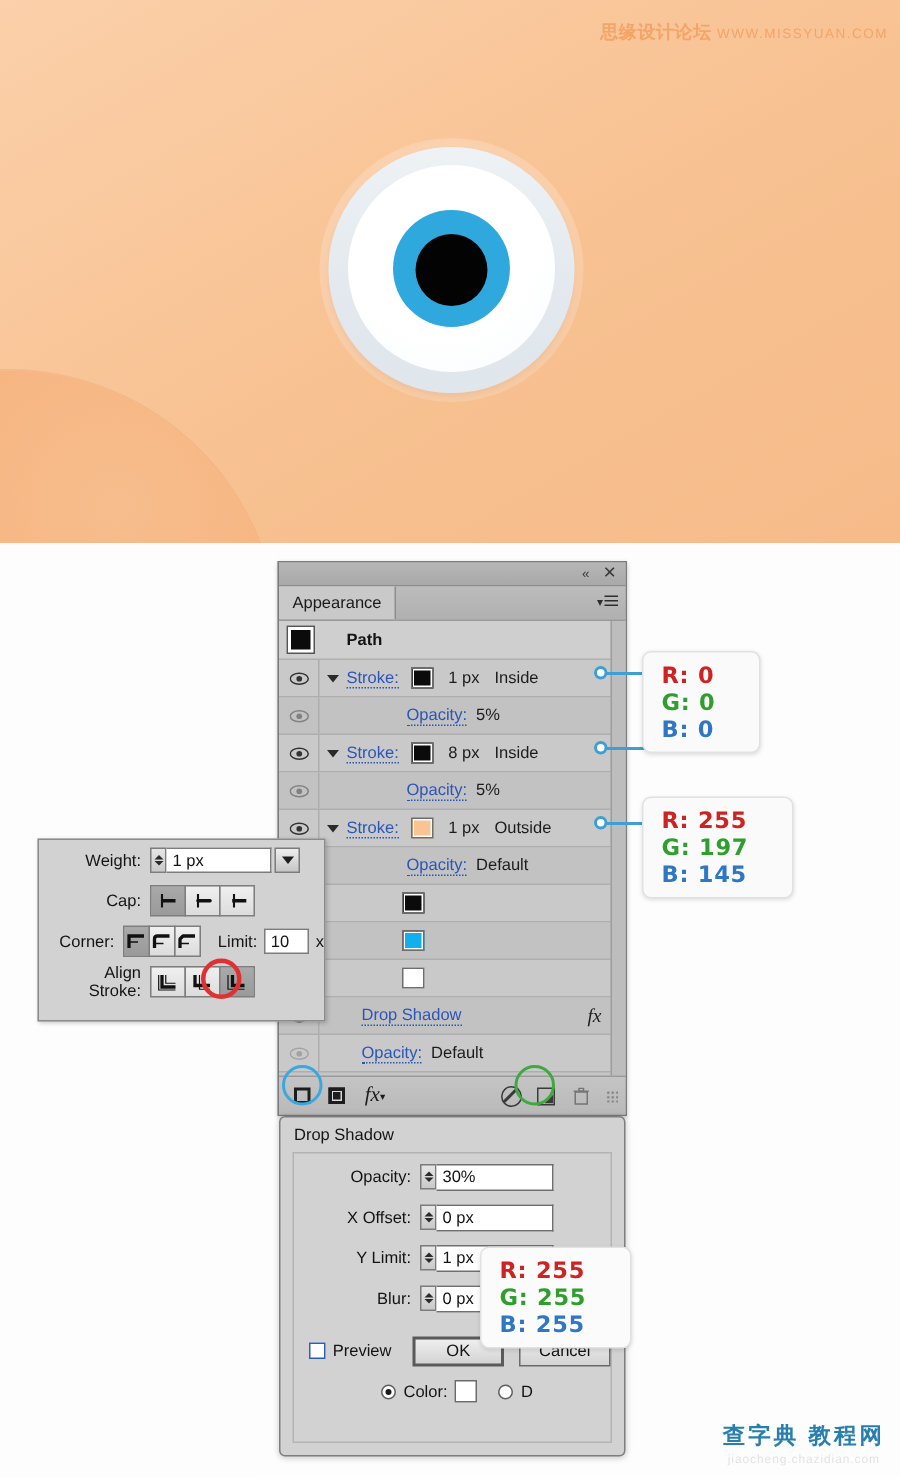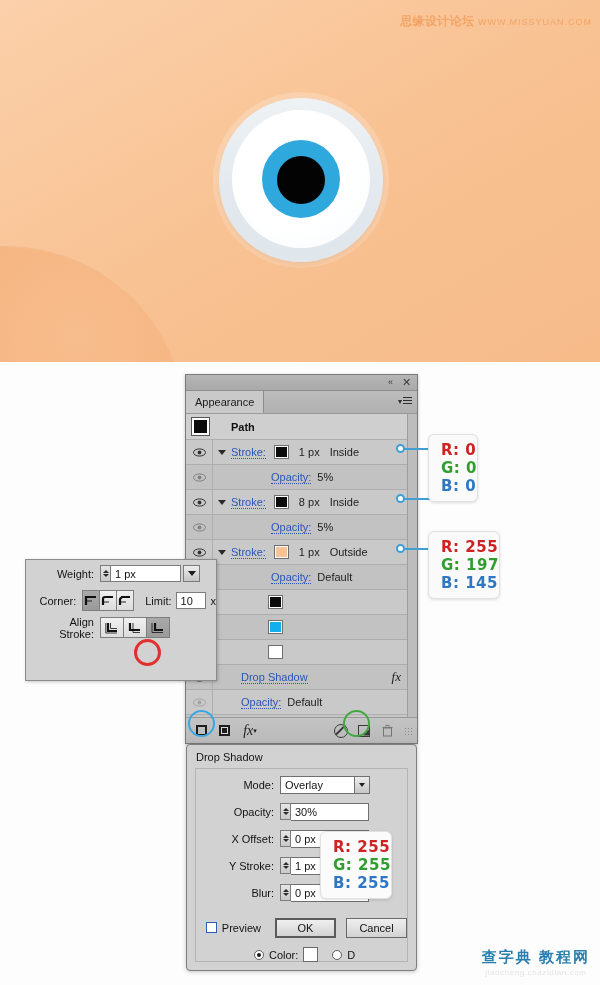--- a/index.html
+++ b/index.html
@@ -591,21 +591,21 @@
   }
   .ds-btn.primary { border: 2px solid #5a5a5a; }
 
   
   .rgb-box {
     position: absolute;
     background: #fafafa;
     border: 1px solid #e1e1e1;
     border-radius: 6px;
     box-shadow: 0 1px 3px rgba(0,0,0,.13);
-    padding: 6px 0 6px 12px;
+    padding: 6px 29px 6px 12px;
     font-family: "DejaVu Sans", sans-serif;
     font-weight: bold;
     font-size: 15px;
     line-height: 18px;
     letter-spacing: .5px;
   }
   .rgb-box .r { color: #cf2222; }
   .rgb-box .g { color: #2f9e2f; }
   .rgb-box .b { color: #2f77c4; }
   #rgb-black { left: 428px; top: 434px; }
@@ -891,20 +891,41 @@
   <div class="so-row">
     <span class="so-label">Weight:</span>
     <span class="spin">
         <i class="up"></i>
         <i class="dn"></i>
       </span>
     <span class="txtfield" style="width:70px;">1 px</span>
     <span class="ddarrow"></span>
   </div>
 
+  <div class="so-row">
+    <span class="so-label">Cap:</span>
+    <span class="icobtn sel">
+      <svg width="16" height="13" viewBox="0 0 16 13">
+          <line x1="4" y1="2" x2="4" y2="11" stroke="#111" stroke-width="1.4"></line>
+          <line x1="4" y1="6.5" x2="13" y2="6.5" stroke="#111" stroke-width="2.4"></line>
+        </svg>
+    </span>
+    <span class="icobtn">
+      <svg width="16" height="13" viewBox="0 0 16 13">
+          <line x1="5" y1="2" x2="5" y2="11" stroke="#111" stroke-width="1.4"></line>
+          <line x1="5" y1="6.5" x2="13" y2="6.5" stroke="#111" stroke-width="2.4" stroke-linecap="round"></line>
+        </svg>
+    </span>
+    <span class="icobtn">
+      <svg width="16" height="13" viewBox="0 0 16 13">
+          <line x1="6" y1="2" x2="6" y2="11" stroke="#111" stroke-width="1.4"></line>
+          <line x1="6" y1="6.5" x2="13" y2="6.5" stroke="#111" stroke-width="2.4" stroke-linecap="square"></line>
+        </svg>
+    </span>
+  </div>
 
   <div class="so-row">
     <span class="so-label">Corner:</span>
     <span class="icobtn sel">
       <svg width="16" height="13" viewBox="0 0 16 13">
           <path d="M3 11 L3 3 L13 3" fill="none" stroke="#111" stroke-width="2.2" stroke-linejoin="miter"></path>
           <line x1="3" y1="7" x2="9" y2="7" stroke="#111" stroke-width="0.9"></line>
         </svg>
     </span>
     <span class="icobtn">
@@ -949,46 +970,41 @@
 </div>
 
 <div class="ring" id="ring-red-align"></div>
 <div class="ring" id="ring-blue-footer"></div>
 <div class="ring" id="ring-green-footer"></div>
 
 <div id="drop-shadow-dialog">
   <div id="ds-title">Drop Shadow</div>
   <div id="ds-inner">
 
-    <div class="ds-row">
-      <span class="ds-label">Mode:</span>
-      <span class="ds-select">Overlay</span>
-      <span class="ds-select-arrow"></span>
-    </div>
 
     <div class="ds-row">
       <span class="ds-label">Opacity:</span>
       <span class="spin">
           <i class="up"></i>
           <i class="dn"></i>
         </span>
       <span class="ds-field" style="width:78px;">30%</span>
     </div>
 
     <div class="ds-row">
       <span class="ds-label">X Offset:</span>
       <span class="spin">
           <i class="up"></i>
           <i class="dn"></i>
         </span>
       <span class="ds-field" style="width:78px;">0 px</span>
     </div>
 
     <div class="ds-row">
-      <span class="ds-label">Y Stroke:</span>
+      <span class="ds-label">Y Limit:</span>
       <span class="spin">
           <i class="up"></i>
           <i class="dn"></i>
         </span>
       <span class="ds-field" style="width:78px;">1 px</span>
     </div>
 
     <div class="ds-row">
       <span class="ds-label">Blur:</span>
       <span class="spin">

